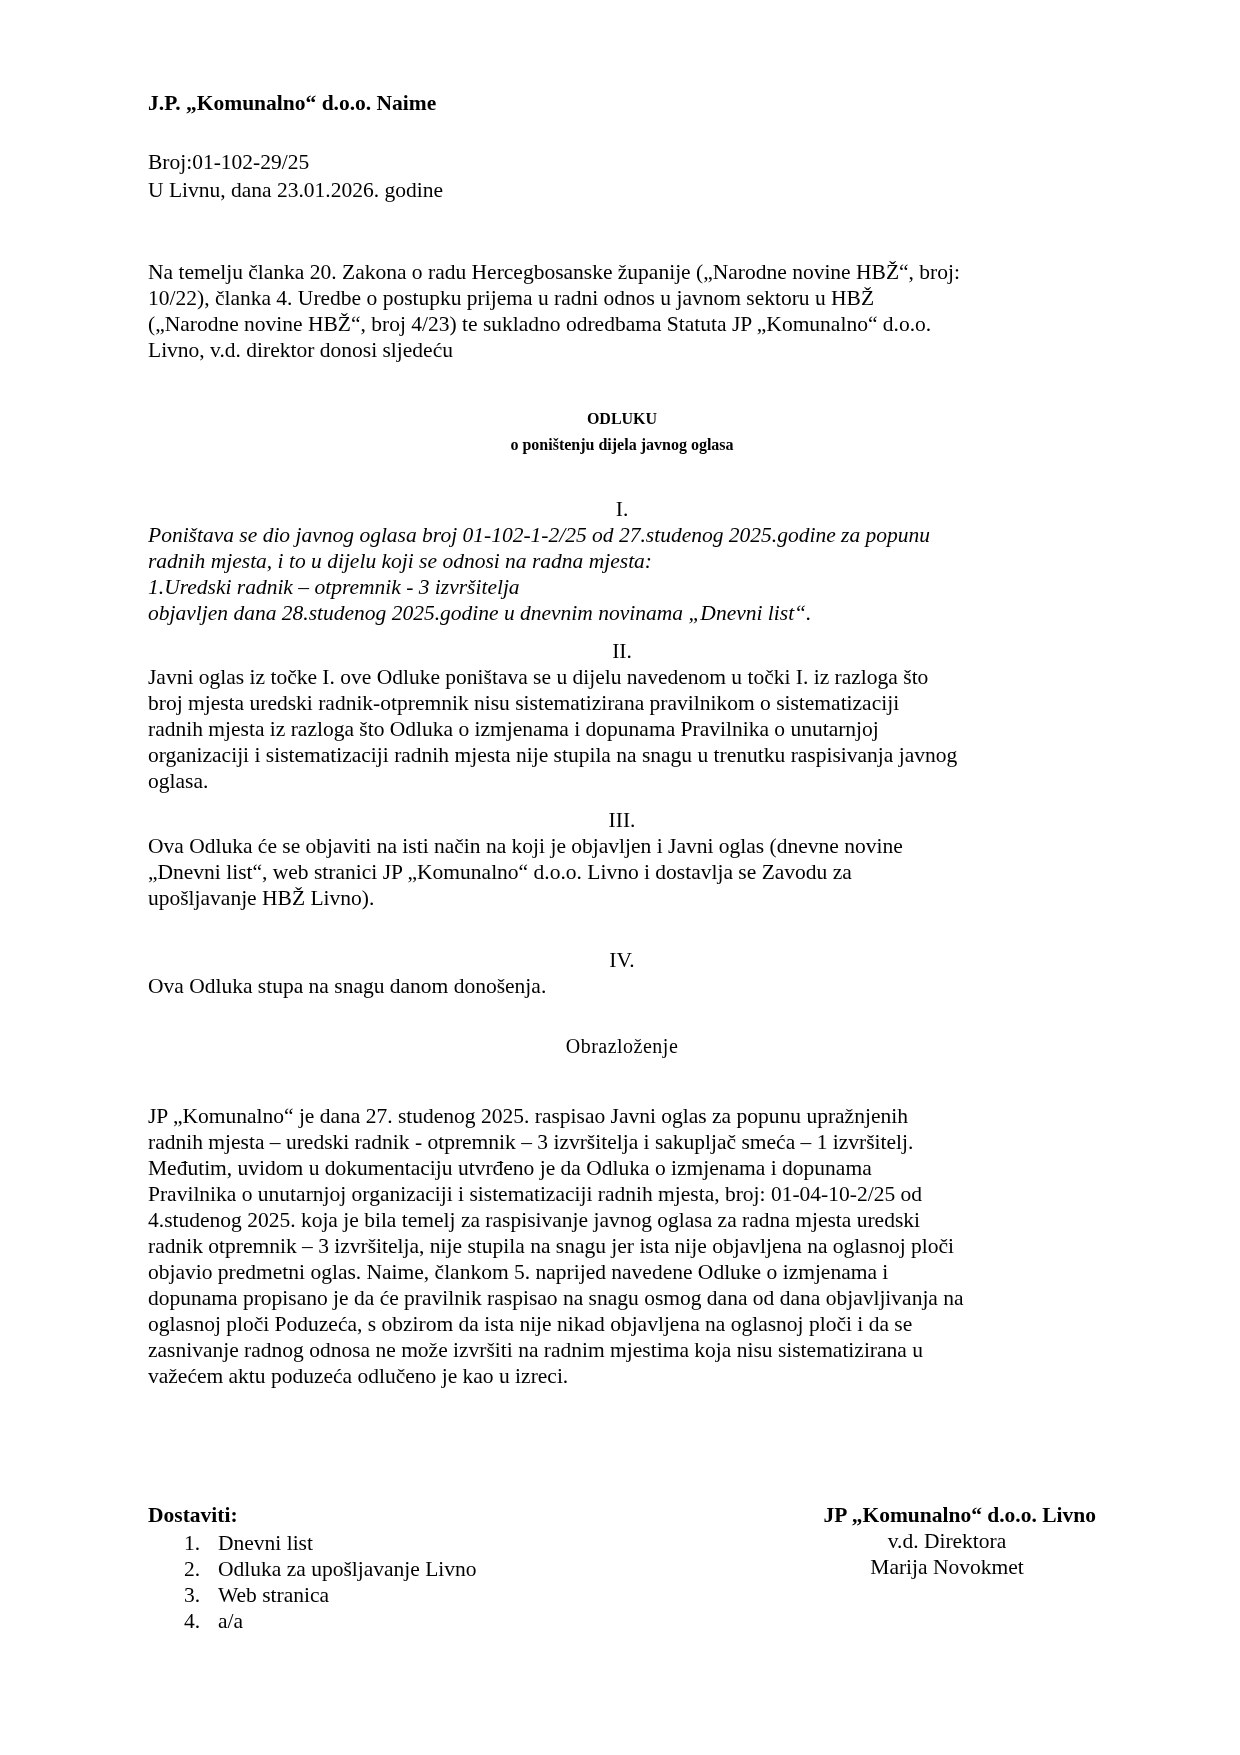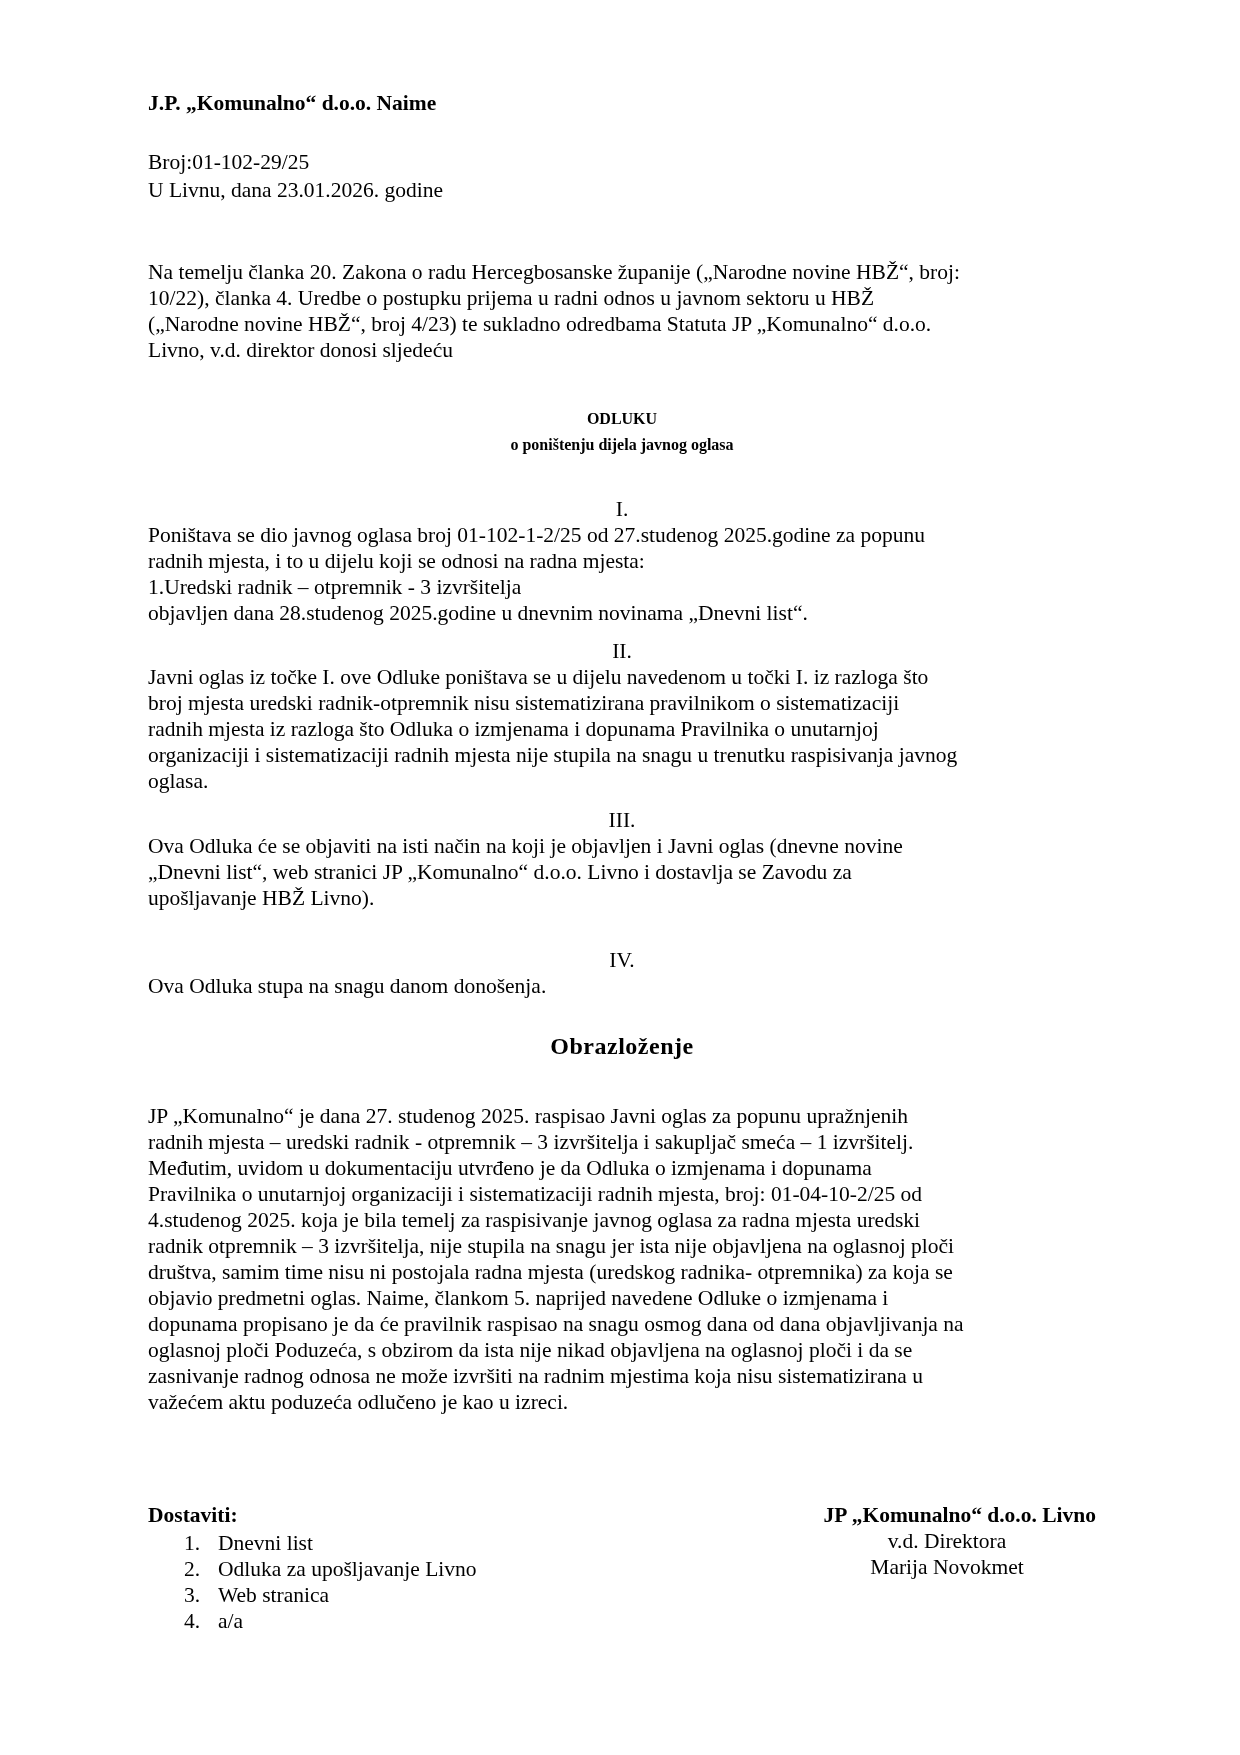--- a/index.html
+++ b/index.html
@@ -32,29 +32,29 @@
     .ref-number { top: 149px; left: 0; }
     .place-date { top: 177px; left: 0; }
 
     .preamble { top: 259px; left: 0; width: 948px; }
 
     .decision-title { top: 406px; left: 0; width: 948px; font-size: 16px; }
     .decision-subtitle { top: 432px; left: 0; width: 948px; font-size: 16px; }
 
     .section-num { left: 0; width: 948px; text-align: center; }
     .sec1-num { top: 496px; }
-    .sec1-body { top: 522px; left: 0; width: 948px; }
+    .sec1-body { top: 522px; left: 0; width: 948px; font-style: italic; }
     .sec2-num { top: 638px; }
     .sec2-body { top: 664px; left: 0; width: 948px; }
     .sec3-num { top: 807px; }
     .sec3-body { top: 833px; left: 0; width: 948px; }
     .sec4-num { top: 947px; }
     .sec4-body { top: 973px; left: 0; width: 948px; }
 
-    .reasoning-title { top: 1033px; left: 0; width: 948px; font-size: 24px; font-weight: bold; letter-spacing: 0.5px; }
+    .reasoning-title { top: 1033px; left: 0; width: 948px; font-size: 20px; font-weight: normal; letter-spacing: 0.5px; }
     .reasoning-body { top: 1103px; left: 0; width: 948px; }
 
     .line { display: block; }
 
     .delivery-title { top: 1502px; left: 0; font-weight: bold; }
     .delivery-list { top: 1530px; left: 0; margin: 0; padding: 0; list-style: none; }
     .delivery-list li { display: flex; height: 26px; }
     .delivery-list .num-wrap { width: 70px; padding-left: 36px; box-sizing: border-box; }
 
     .signature { top: 1502px; left: 610px; width: 338px; }
@@ -111,21 +111,20 @@
   </div>
 
   <div class="abs reasoning-title center">Obrazloženje</div>
   <div class="abs reasoning-body">
     <span class="line justify">JP „Komunalno“ je dana 27. studenog 2025. raspisao Javni oglas za popunu upražnjenih</span>
     <span class="line justify">radnih mjesta – uredski radnik - otpremnik – 3 izvršitelja i sakupljač smeća – 1 izvršitelj.</span>
     <span class="line justify">Međutim, uvidom u dokumentaciju utvrđeno je da Odluka o izmjenama i dopunama</span>
     <span class="line justify">Pravilnika o unutarnjoj organizaciji i sistematizaciji radnih mjesta, broj: 01-04-10-2/25 od</span>
     <span class="line justify">4.studenog 2025. koja je bila temelj za raspisivanje javnog oglasa za radna mjesta uredski</span>
     <span class="line justify">radnik otpremnik – 3 izvršitelja, nije stupila na snagu jer ista nije objavljena na oglasnoj ploči</span>
-    <span class="line justify">društva, samim time nisu ni postojala radna mjesta (uredskog radnika- otpremnika) za koja se</span>
     <span class="line justify">objavio predmetni oglas. Naime, člankom 5. naprijed navedene Odluke o izmjenama i</span>
     <span class="line justify">dopunama propisano je da će pravilnik raspisao na snagu osmog dana od dana objavljivanja na</span>
     <span class="line justify">oglasnoj ploči Poduzeća, s obzirom da ista nije nikad objavljena na oglasnoj ploči i da se</span>
     <span class="line justify">zasnivanje radnog odnosa ne može izvršiti na radnim mjestima koja nisu sistematizirana u</span>
     <span class="line">važećem aktu poduzeća odlučeno je kao u izreci.</span>
   </div>
 
   <div class="abs delivery-title">Dostaviti:</div>
   <ul class="abs delivery-list">
     <li>

